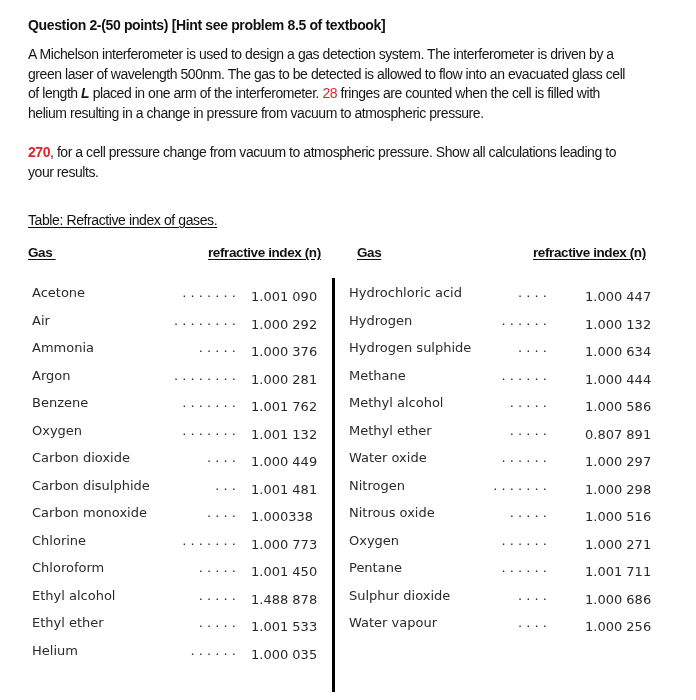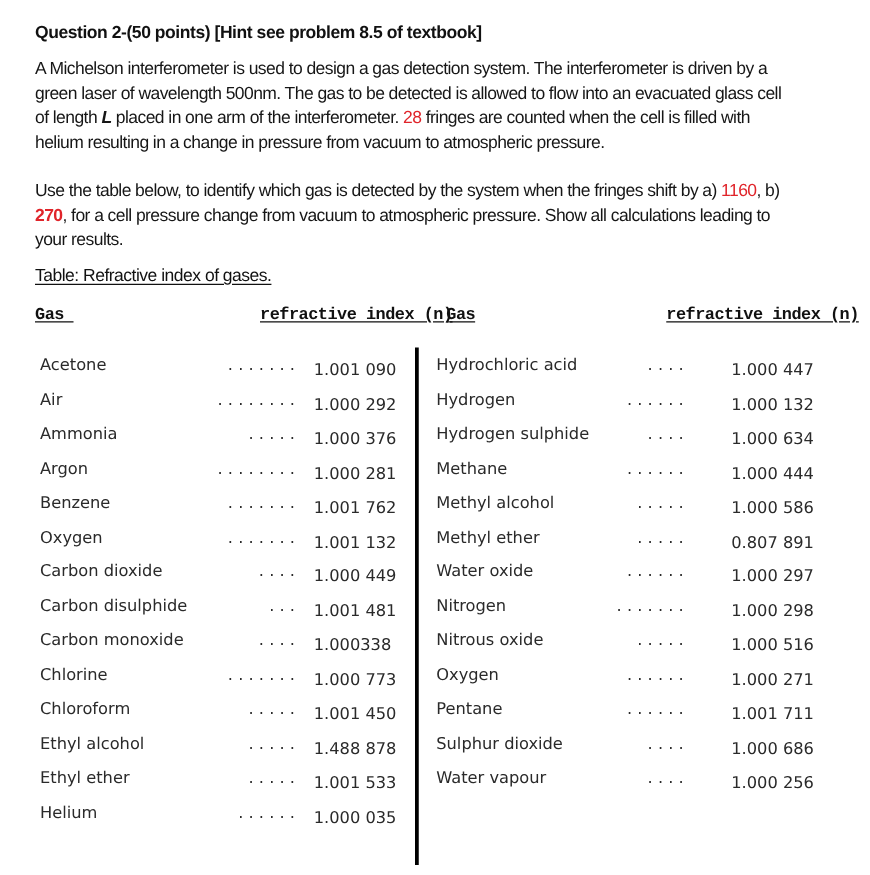--- a/index.html
+++ b/index.html
@@ -56,21 +56,21 @@
       font-size: 14px;
       letter-spacing: -0.4px;
       text-decoration: underline;
       text-underline-offset: 2px;
       white-space: nowrap;
       color: #111;
     }
     .hdr {
       position: absolute;
       top: 245px;
-      font-family: Liberation Mono, monospace;
+      font-family: Liberation Sans, sans-serif;
       font-weight: bold;
       font-size: 13.5px;
       letter-spacing: -0.4px;
       text-decoration: underline;
       text-underline-offset: 2px;
       white-space: pre;
       color: #111;
     }
     .vline {
       position: absolute;
@@ -116,21 +116,20 @@
   <div class="title">Question 2-(50 points) [Hint see problem 8.5 of textbook]</div>
 
   <div class="para p1">
     <span class="line">A Michelson interferometer is used to design a gas detection system. The interferometer is driven by a</span>
     <span class="line">green laser of wavelength 500nm. The gas to be detected is allowed to flow into an evacuated glass cell</span>
     <span class="line"><span>of length </span><span class="ital-bold">L</span><span> placed in one arm of the interferometer. </span><span class="red">28</span><span> fringes are counted when the cell is filled with</span></span>
     <span class="line">helium resulting in a change in pressure from vacuum to atmospheric pressure.</span>
   </div>
 
   <div class="para p2">
-    <span class="line"><span>Use the table below, to identify which gas is detected by the system when the fringes shift by a) </span><span class="red">1160</span><span>, b)</span></span>
     <span class="line"><span class="red-bold">270</span><span>, for a cell pressure change from vacuum to atmospheric pressure.  Show all calculations leading to</span></span>
     <span class="line">your results.</span>
   </div>
 
   <div class="table-title">Table: Refractive index of gases.</div>
 </div>
 
 <div class="hdr" style="left:28px;">Gas </div>
 <div class="hdr" style="left:208px;">refractive index (n)</div>
 <div class="hdr" style="left:357px;">Gas</div>

